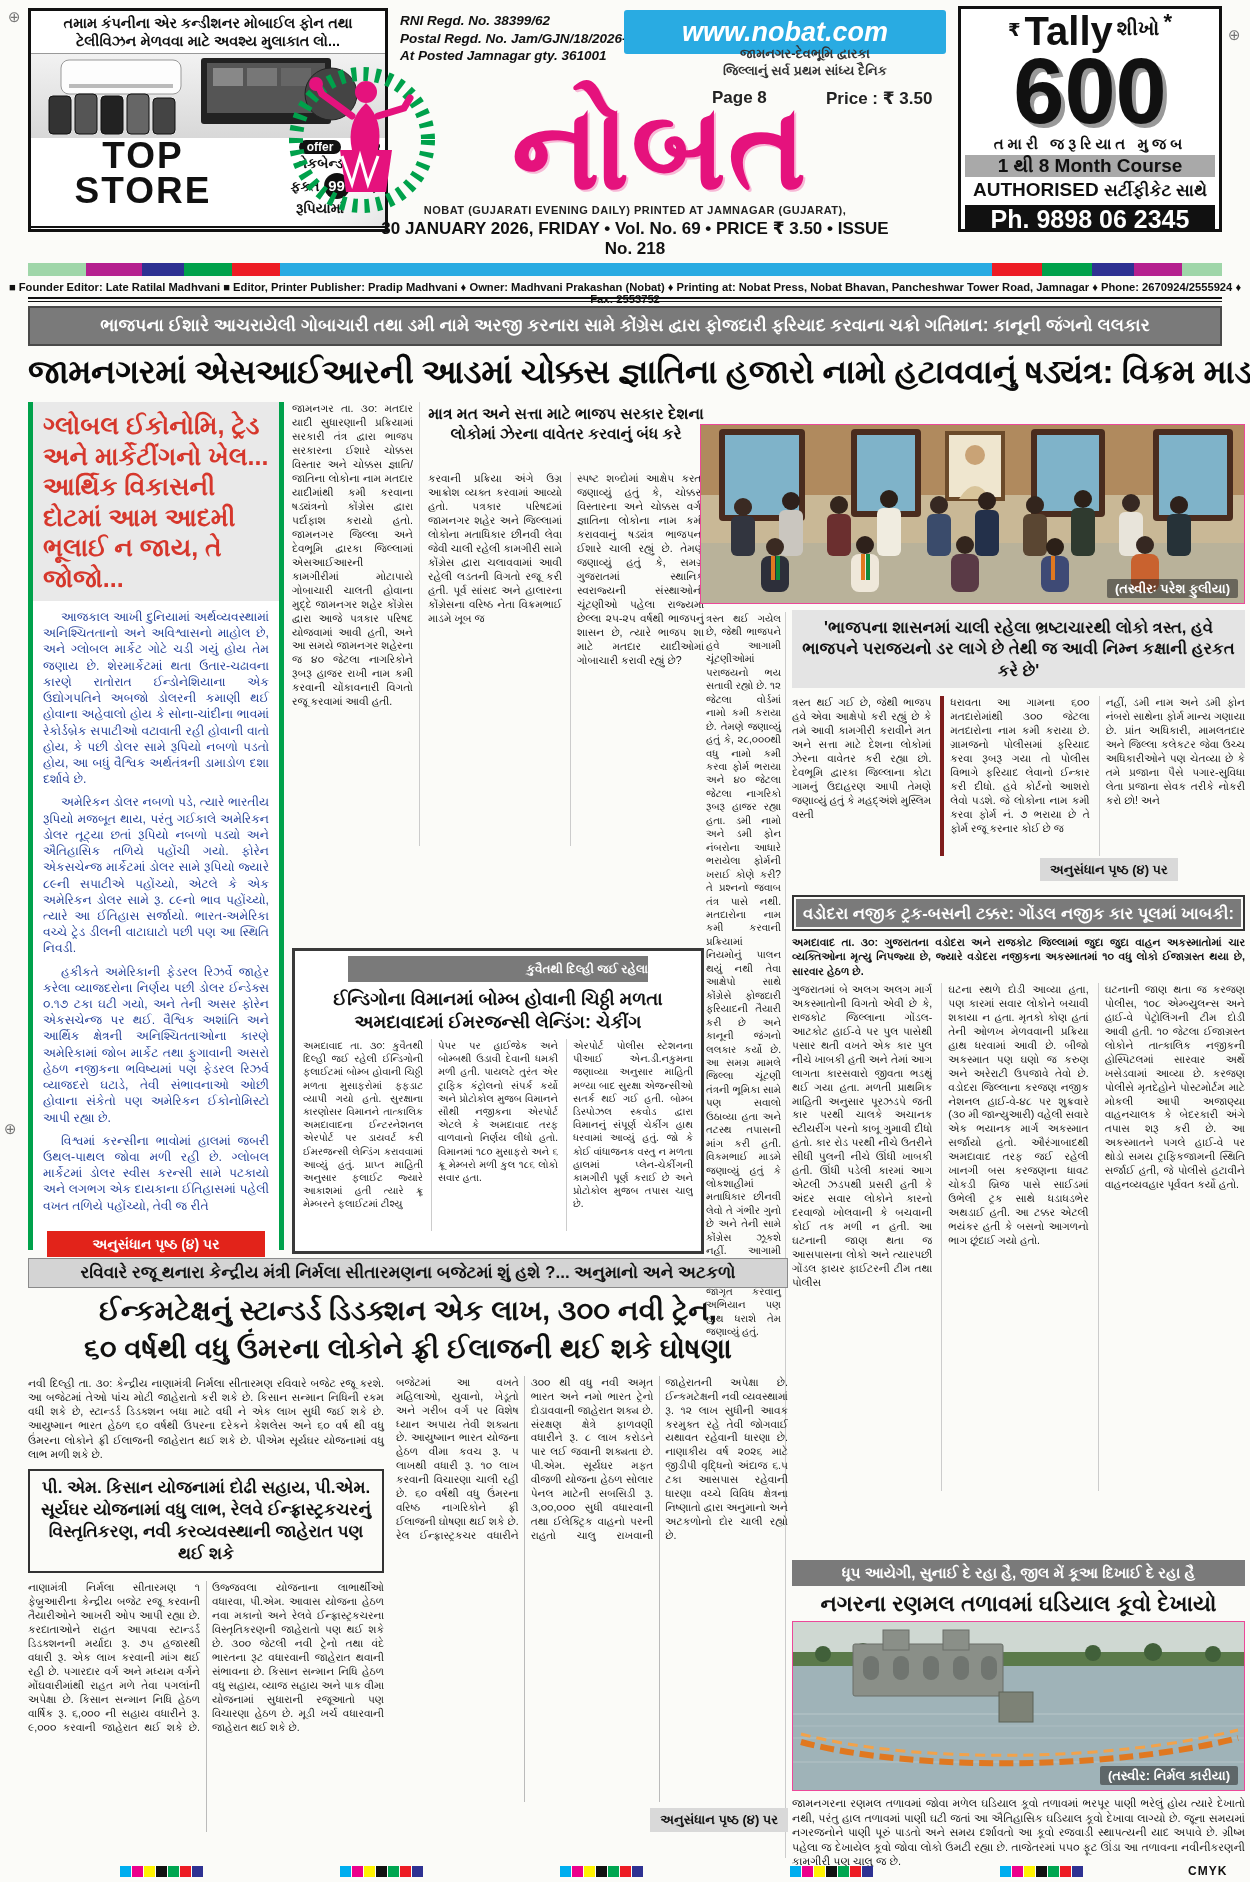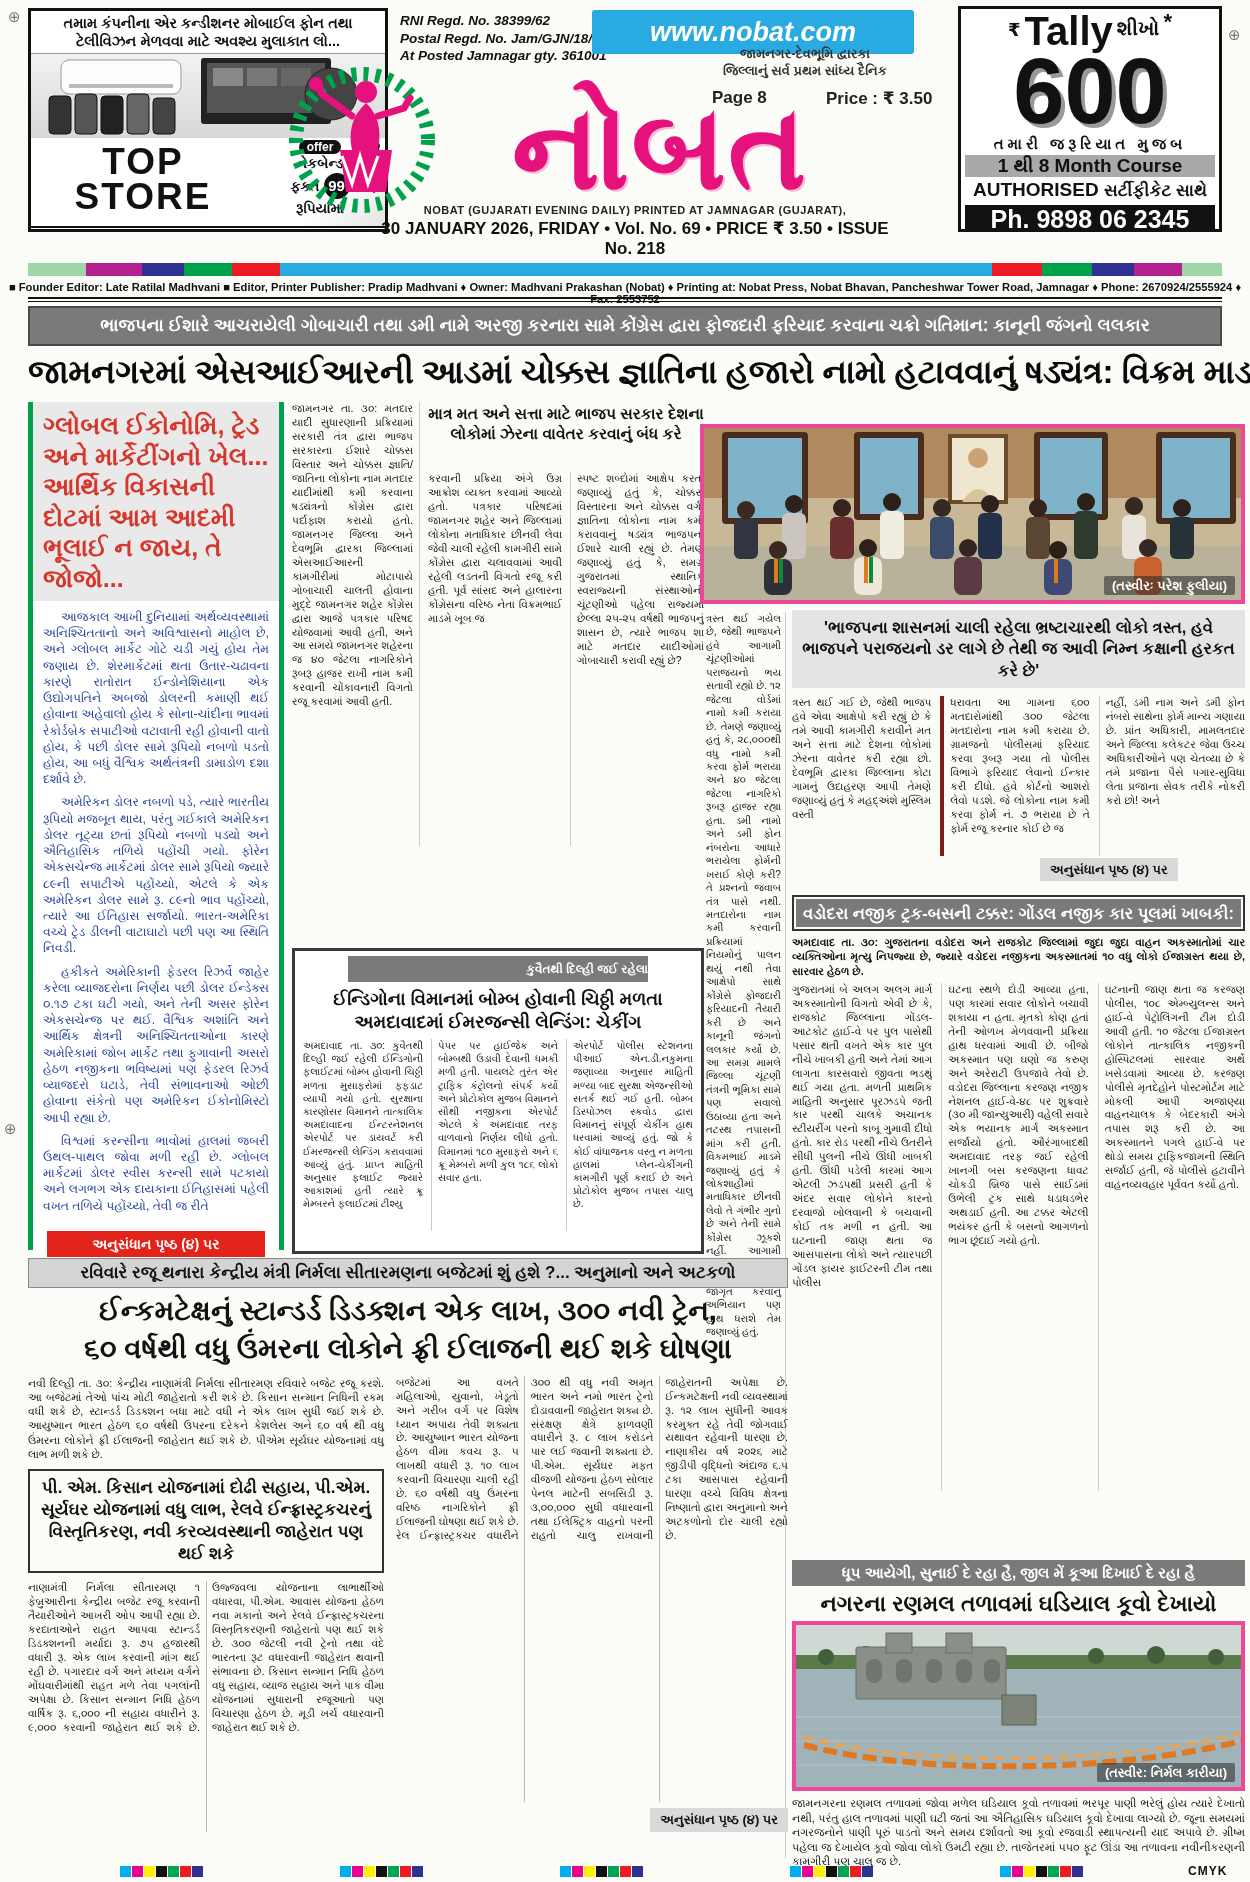--- a/index.html
+++ b/index.html
@@ -8,21 +8,21 @@
   .abs { position:absolute; }
   .just { text-align:justify; }
   .guj { line-height:1.32; }
   .regmark { color:#777; font-size:15px; }
 
   
   .ad-box { border:3px solid #111; background:#fff; overflow:hidden; }
   .ts-head { font-weight:bold; font-size:14.5px; text-align:center; line-height:1.25; padding:3px 4px; border-bottom:1px solid #999; }
   .ts-prod { position:relative; height:84px; background:linear-gradient(#f2f2f2,#d8d8d8); }
   .ts-brand-row { display:flex; height:88px; }
-  .ts-brand { flex:1; text-align:center; font-weight:bold; letter-spacing:2px; line-height:0.95; font-size:37px; padding-top:6px; color:#111; }
+  .ts-brand { flex:1; text-align:center; font-weight:bold; letter-spacing:2px; line-height:0.95; font-size:37px; padding-top:0; color:#111; }
   .ts-offer { width:130px; position:relative; background:linear-gradient(135deg,#fff 60%,#e4e4e4); font-weight:bold; text-align:center; font-size:14px; }
   .ts-pill { display:inline-block; background:#111; color:#fff; border-radius:9px; padding:0 8px; font-size:12px; margin-top:2px; }
   .ts-99 { display:inline-block; background:#111; color:#fff; border-radius:50%; width:26px; height:26px; line-height:26px; font-size:15px; }
   .ts-addr { border-top:2px solid #111; text-align:center; font-weight:bold; font-size:13px; line-height:1.4; padding-top:2px; }
   .rni { font-style:italic; font-weight:bold; font-size:13.5px; line-height:1.3; }
   .webbar { background:#29abe2; color:#fff; font-style:italic; font-weight:bold; font-size:27px; text-align:center; line-height:44px; border-radius:3px; }
   .tagline { font-weight:bold; font-size:13px; color:#333; text-align:center; line-height:1.3; }
   .pg-price { font-weight:bold; font-size:17px; color:#222; }
   .logo-txt { font-weight:bold; color:#e5127d; font-size:118px; line-height:1; letter-spacing:2px; text-shadow:2px 2px 0 #f7b9d6; }
   .printline { font-weight:bold; font-size:11px; color:#222; text-align:center; letter-spacing:0.5px; }
@@ -53,21 +53,21 @@
   .body10 { font-size:10.6px; }
   .bold-center-head { font-weight:bold; font-size:15.5px; text-align:center; line-height:1.3; }
   .colrule { column-rule:1px solid #bbb; }
 
   .hl-box { background:#dcdcdc; font-weight:bold; font-size:18px; text-align:center; line-height:1.35; padding:8px 26px; }
 
   .news-box { border:3px solid #3a3a3a; background:#fff; }
   .kicker { background:#7a7a7a; color:#fff; font-weight:bold; text-align:center; }
   .indigo-head { font-weight:bold; font-size:18px; text-align:center; line-height:1.25; padding:4px 8px 2px; }
 
-  .photo { background:#ccc; position:relative; border:4px solid #ec4899; overflow:hidden; }
+  .photo { background:#ccc; position:relative; border:1px solid #ec4899; overflow:hidden; }
   .caption-ovl { position:absolute; right:6px; bottom:5px; background:rgba(40,40,40,0.55); color:#fff; font-weight:bold; font-size:13px; padding:1px 8px; border-radius:2px; }
 
   .quote-box { background:#e4e4e4; font-weight:bold; font-size:16.5px; text-align:center; line-height:1.3; padding:7px 10px; }
 
   .acc-kicker-wrap { border:2px solid #333; padding:2px; }
   .acc-head { font-weight:bold; font-size:26px; text-align:center; white-space:nowrap; }
 
   .budget-kicker { background:#d4d4d4; border:1px solid #8a8a8a; color:#111; font-weight:bold; font-size:17px; text-align:center; line-height:28px; white-space:nowrap; overflow:hidden; }
   .budget-head { font-weight:bold; font-size:28px; text-align:center; line-height:1.35; }
   .subhead-box { border:2px solid #333; font-weight:bold; font-size:17px; line-height:1.3; padding:6px 8px; text-align:center; }
@@ -130,21 +130,21 @@
       <div>ઓસ્કાર કોમ્પલેક્ષ, શોપ નંબર: ૧,</div>
 
     </div>
   </div>
 
   <div class="abs rni" style="left:400px;top:12px;width:300px;">
     <div>RNI Regd. No. 38399/62</div>
     <div>Postal Regd. No. Jam/GJN/18/2026-2028</div>
     <div>At Posted Jamnagar gty. 361001</div>
   </div>
-  <div class="abs webbar" style="left:592px;top:10px;width:322px;height:44px;">www.nobat.com</div>
+  <div class="abs webbar" style="left:624px;top:10px;width:322px;height:44px;">www.nobat.com</div>
 
   <div class="abs tagline guj" style="left:700px;top:46px;width:210px;">
     <div>જામનગર-દેવભૂમિ દ્વારકા</div>
     <div>જિલ્લાનું સર્વ પ્રથમ સાંધ્ય દૈનિક</div>
   </div>
   <div class="abs pg-price" style="left:712px;top:88px;">Page 8</div>
   <div class="abs pg-price" style="left:826px;top:88px;">Price : ₹ 3.50</div>
 
   <svg class="abs" style="left:282px;top:58px;" width="160" height="164" viewBox="0 0 160 164">
     <circle cx="80" cy="82" r="66" fill="none" stroke="#00a14b" stroke-width="14" stroke-dasharray="5 7"></circle>

